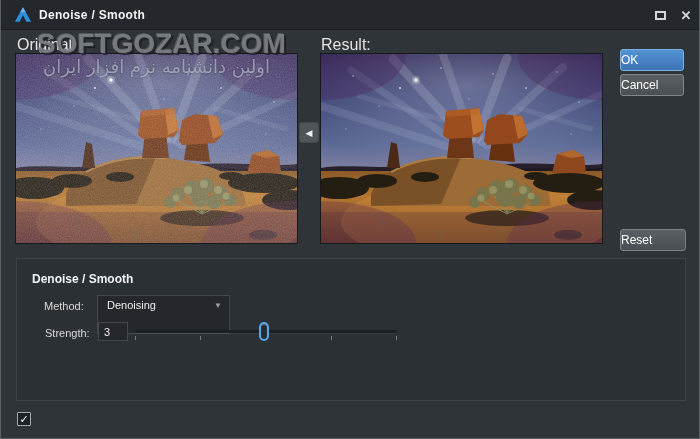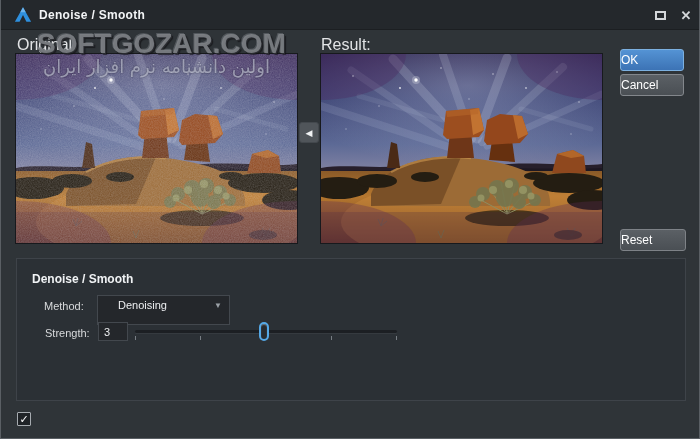--- a/index.html
+++ b/index.html
@@ -86,23 +86,23 @@
   .panel {
     position:absolute; left:15px; top:258px; width:670px; height:143px;
     background:#2b3035; border:1px solid #3e4349;
   }
   .panel-title { position:absolute; left:15px; top:13px; font-size:12px; font-weight:bold; color:#f0f2f4; }
   .field-label { position:absolute; font-size:11px; color:#d8dadc; }
   #method-label   { left:27px; top:41px; }
   #strength-label { left:28px; top:68px; }
 
   .dropdown {
-    position:absolute; left:80px; top:36px; width:133px; height:30px;
+    position:absolute; left:80px; top:36px; width:133px; height:39px;
     background:#24272b; border:1px solid #43484e;
-    font-size:11px; color:#eceef0; line-height:19px; padding-left:20px; cursor:pointer;
+    font-size:11px; color:#eceef0; line-height:19px; padding-left:9px; cursor:pointer;
   }
   .dropdown .chev {
     position:absolute; right:7px; top:0; line-height:19px; font-size:8px; color:#9aa0a6;
   }
 
   .strength-input {
     position:absolute; left:81px; top:63px; width:30px; height:19px;
     background:#24272b; border:1px solid #43484e;
     font-family:"Liberation Sans",sans-serif; font-size:11px; color:#eceef0; padding-left:5px;
   }

